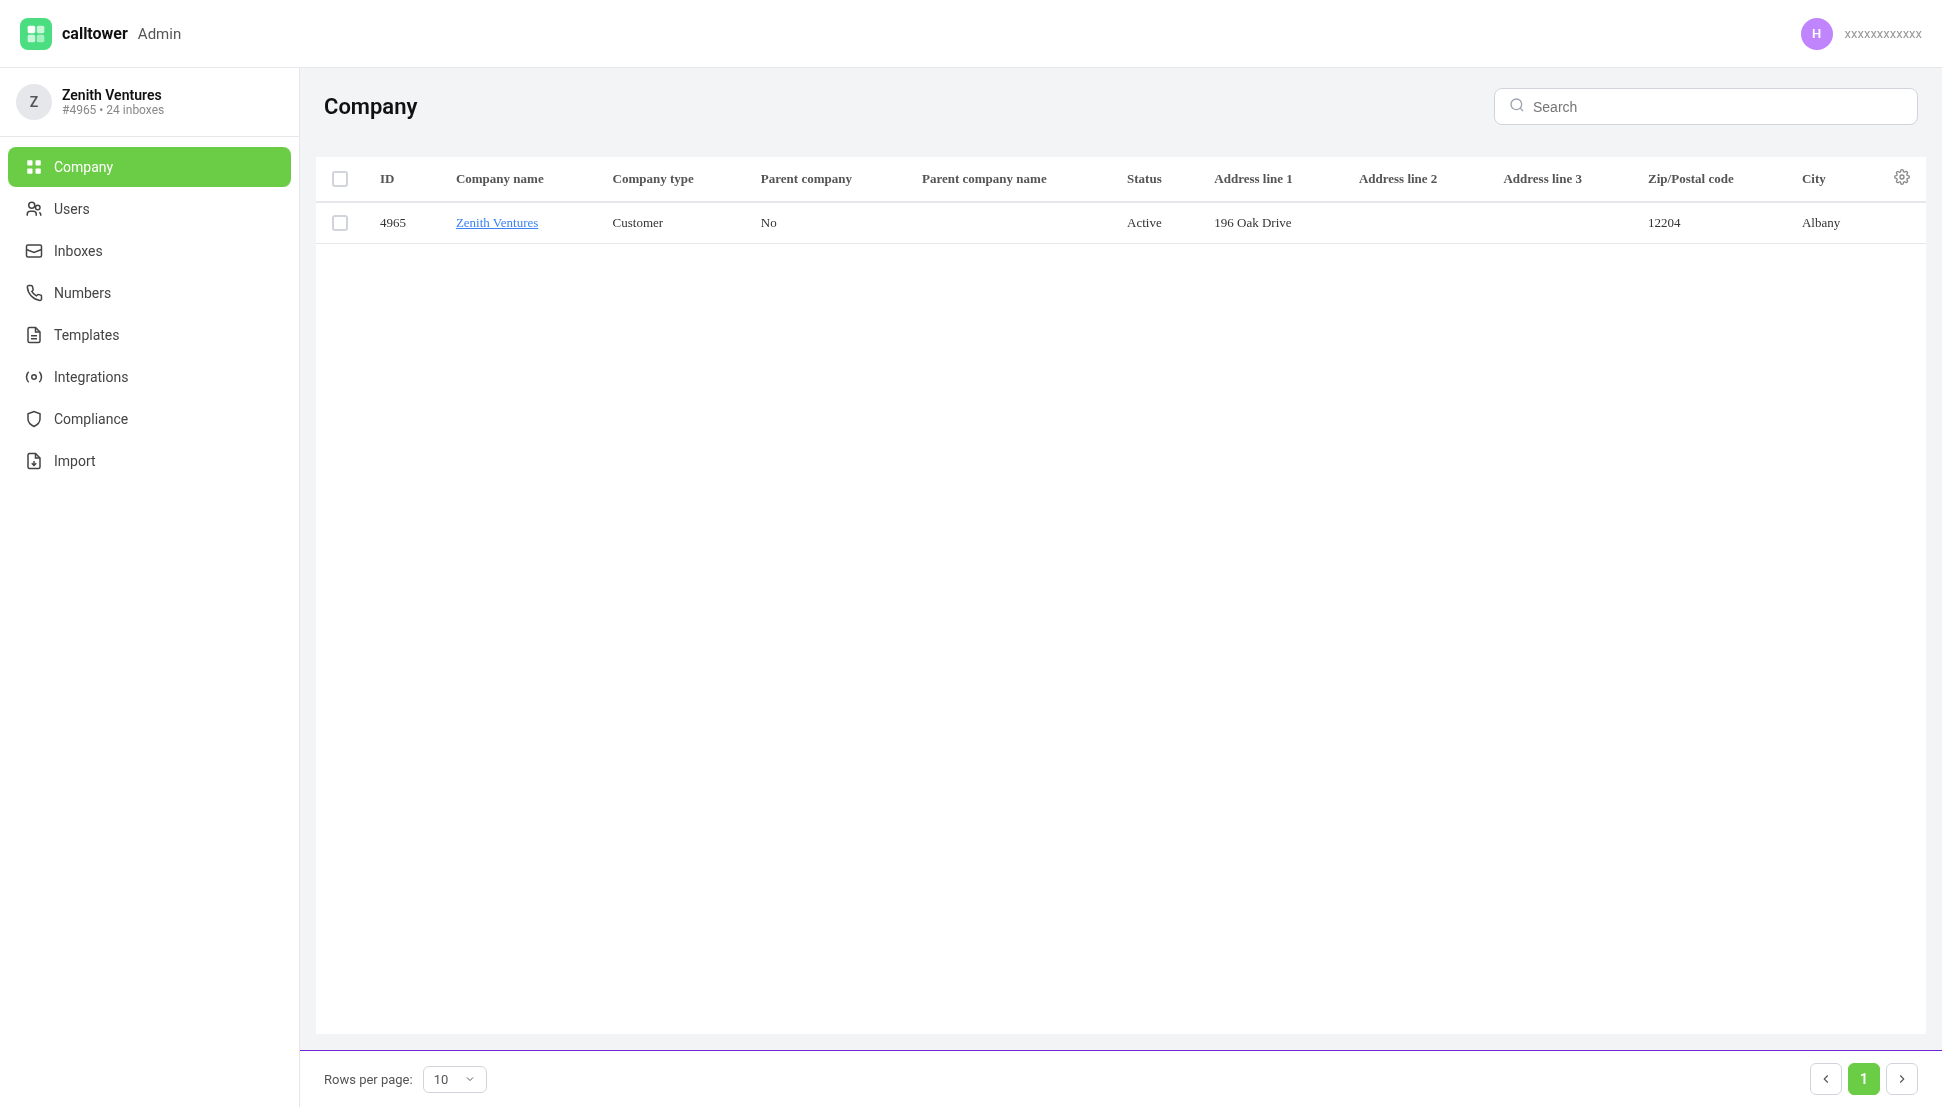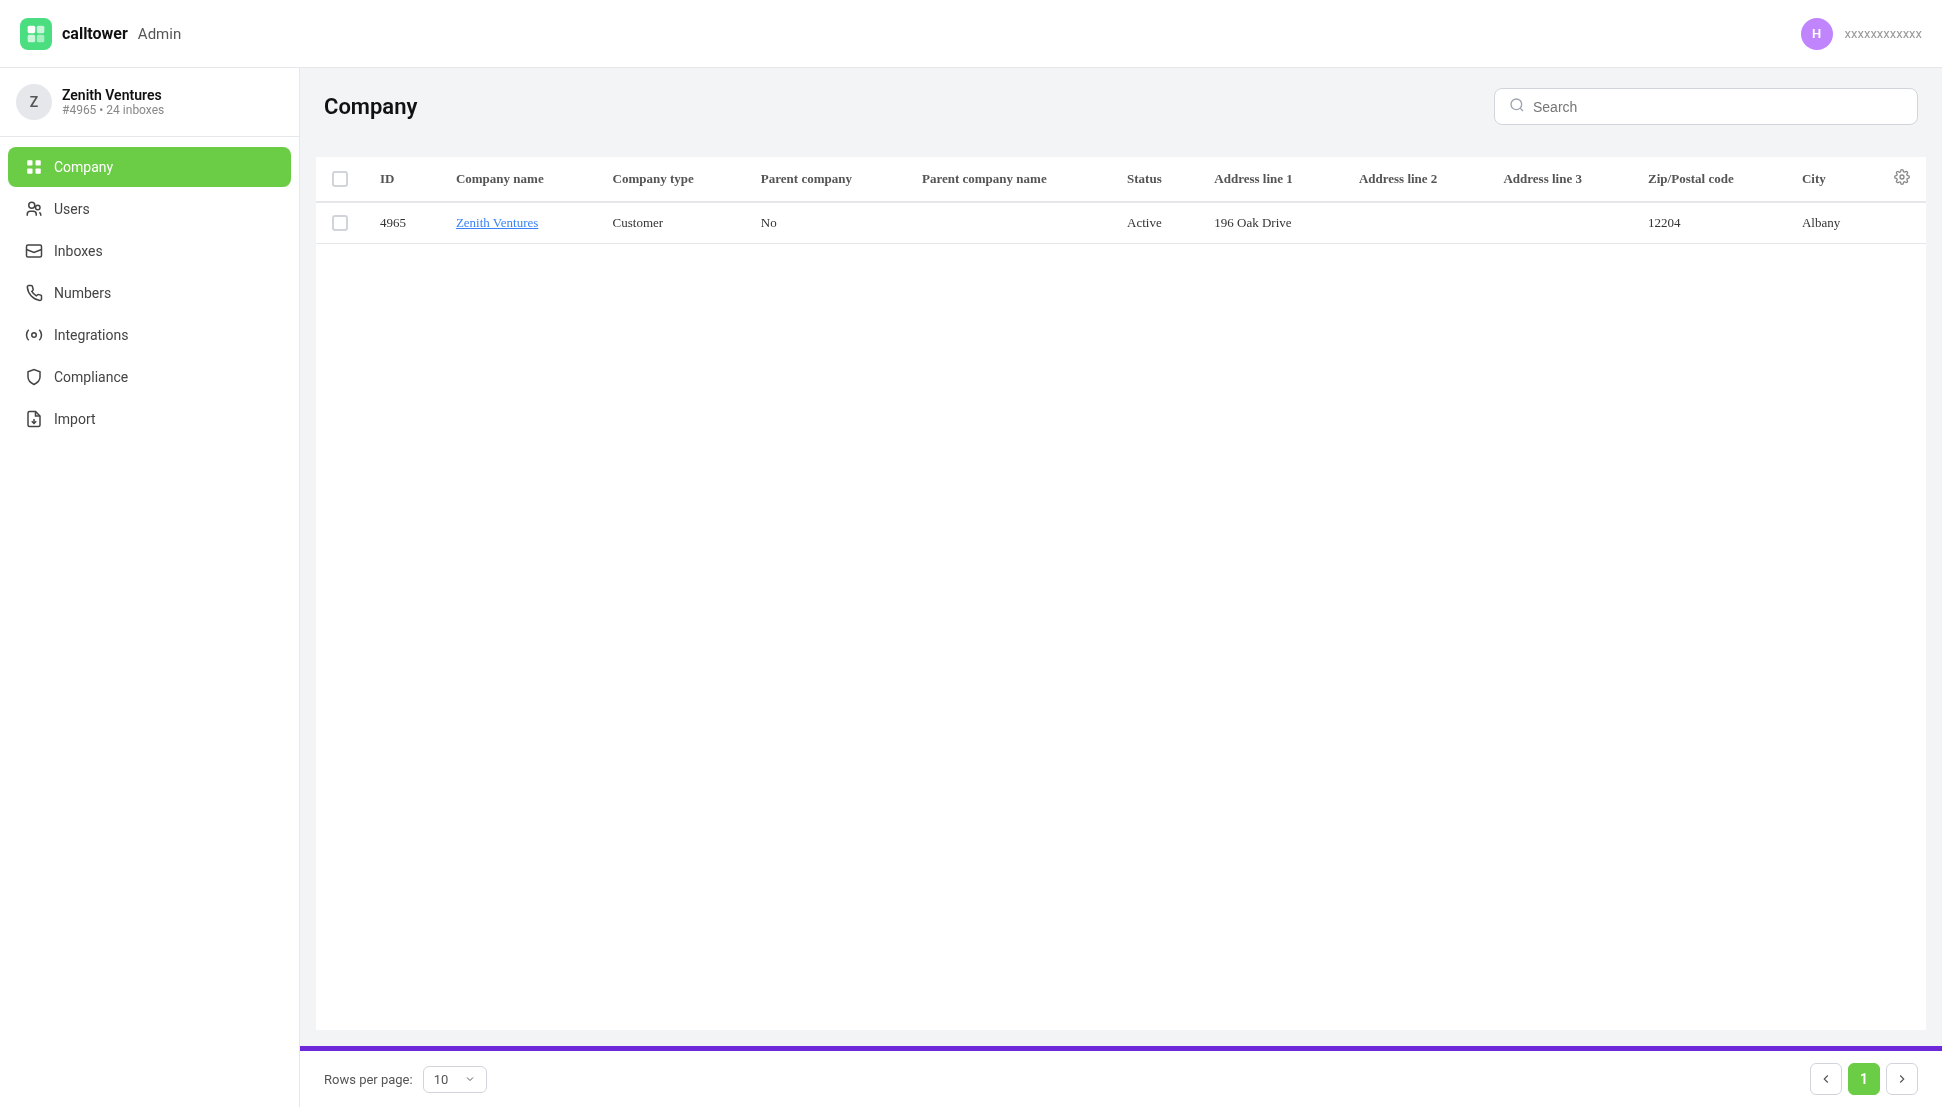--- a/index.html
+++ b/index.html
@@ -93,21 +93,21 @@
     }
     .settings-icon-cell { width: 40px; text-align: center; }
     .settings-icon-el { color: #888; cursor: pointer; }
 
     
     .company-link { color: #3b82f6; text-decoration: underline; cursor: pointer; }
 
     
     .pagination-bar {
       display: flex; align-items: center; justify-content: space-between;
-      padding: 12px 24px; background: #fff; border-top: 5px solid #6d28d9; flex-shrink: 0;
+      padding: 12px 24px; background: #fff; border-top: 1px solid #6d28d9; flex-shrink: 0;
     }
     .rows-per-page { display: flex; align-items: center; gap: 10px; font-size: 13px; color: #555; }
     .rows-select {
       border: 1px solid #d1d5db; border-radius: 6px; padding: 5px 10px; font-size: 13px;
       cursor: pointer; background: #fff; display: flex; align-items: center; gap: 16px;
     }
     .page-nav { display: flex; align-items: center; gap: 6px; }
     .page-btn {
       width: 32px; height: 32px; border-radius: 6px; border: 1px solid #d1d5db;
       display: flex; align-items: center; justify-content: center; cursor: pointer; background: #fff; color: #555;
@@ -185,20 +185,31 @@
 
       <div class="nav-item">
         <span class="nav-icon">
           <svg viewBox="0 0 24 24" fill="none" stroke="currentColor" stroke-width="2">
               <path d="M22 16.92v3a2 2 0 01-2.18 2A19.79 19.79 0 013.09 4.18 2 2 0 015.09 2h3a2 2 0 012 1.72c.127.96.361 1.903.7 2.81a2 2 0 01-.45 2.11L9.09 9.91a16 16 0 006 6l1.27-1.27a2 2 0 012.11-.45c.907.339 1.85.573 2.81.7A2 2 0 0122 16.92z"></path>
             </svg>
         </span>
         <span>Numbers</span>
       </div>
 
+      <div class="nav-item">
+        <span class="nav-icon">
+          <svg viewBox="0 0 24 24" fill="none" stroke="currentColor" stroke-width="2">
+              <path d="M14 2H6a2 2 0 00-2 2v16a2 2 0 002 2h12a2 2 0 002-2V8z"></path>
+              <polyline points="14,2 14,8 20,8"></polyline>
+              <line x1="8" y1="13" x2="16" y2="13"></line>
+              <line x1="8" y1="17" x2="16" y2="17"></line>
+            </svg>
+        </span>
+        <span>Templates</span>
+      </div>
 
       <div class="nav-item">
         <span class="nav-icon">
           <svg viewBox="0 0 24 24" fill="none" stroke="currentColor" stroke-width="2">
               <circle cx="12" cy="12" r="3"></circle>
               <path d="M19.07 4.93a10 10 0 010 14.14M4.93 4.93a10 10 0 000 14.14"></path>
             </svg>
         </span>
         <span>Integrations</span>
       </div>

